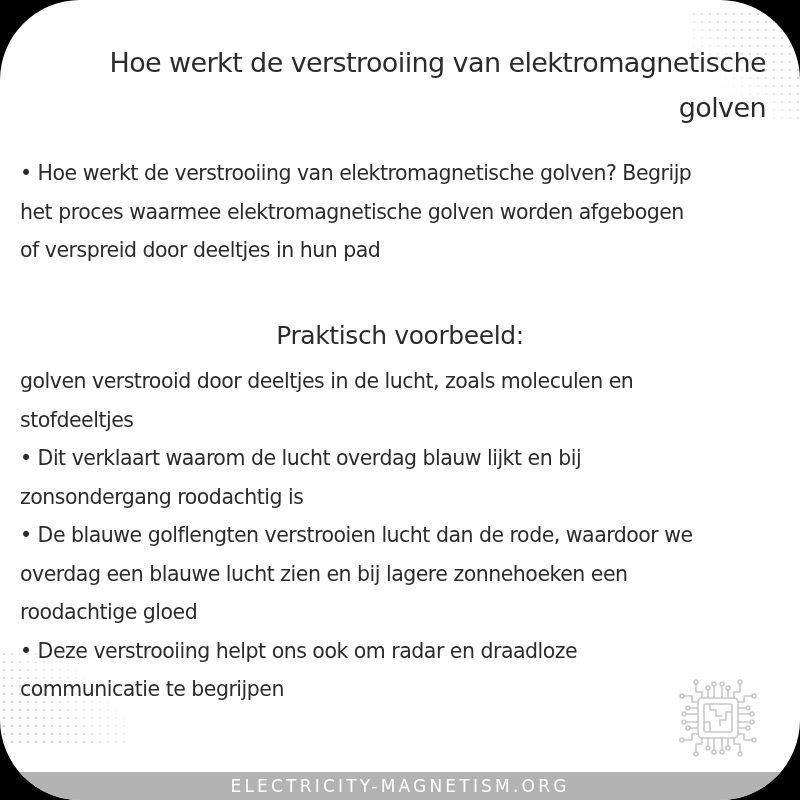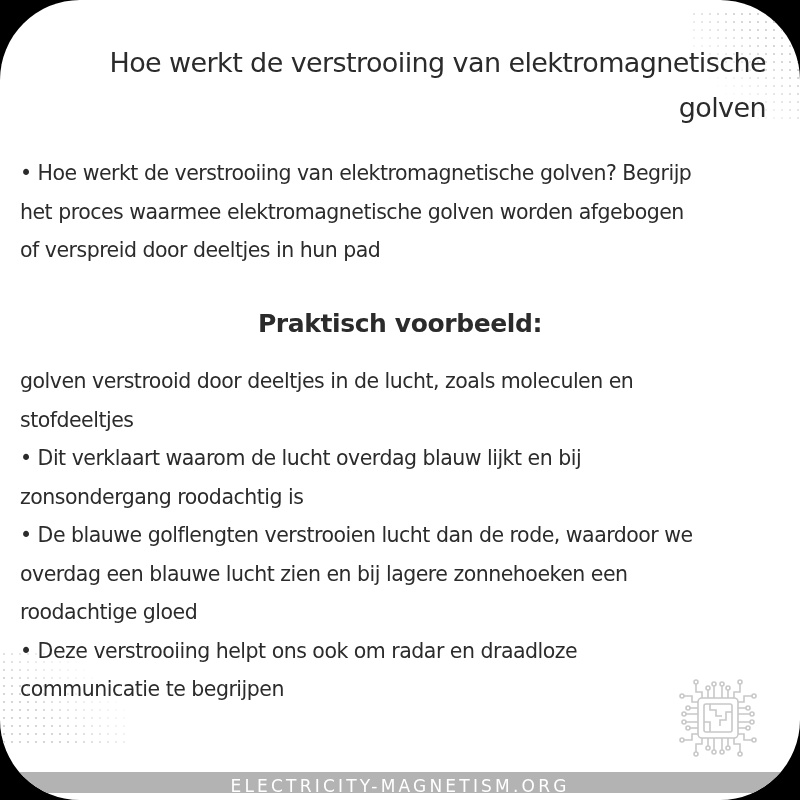--- a/index.html
+++ b/index.html
@@ -40,42 +40,42 @@
   .subtitle {
     position:absolute; left:0; right:0; top:300px; text-align:center;
     font-size:25px; line-height:40px; color:#2b2b2b;
     font-family: "DejaVu Sans", sans-serif; letter-spacing:-0.4px;
   }
   .p2 { top:362px; }
   .chip {
     position:absolute; left:676px; top:676px; width:84px; height:84px;
   }
   .footer {
-    position:absolute; left:0; right:0; top:772px; height:21px;
+    position:absolute; left:0; right:0; top:772px; height:28px;
     background:#b3b3b3; color:#ffffff; text-align:center;
     font-size:17px; line-height:28px; letter-spacing:3.2px;
     font-family: "DejaVu Sans", sans-serif;
   }
 </style>
 </head>
 <body>
 
 <div class="card">
   <div class="dots-tr"></div>
   <div class="dots-bl"></div>
 
   <h1 class="title" style="margin:0">Hoe werkt de verstrooiing van elektromagnetische golven</h1>
 
   <div class="para p1">
     <div>• Hoe werkt de verstrooiing van elektromagnetische golven? Begrijp</div>
     <div>het proces waarmee elektromagnetische golven worden afgebogen</div>
     <div>of verspreid door deeltjes in hun pad</div>
   </div>
 
-  <h2 class="subtitle" style="margin:4px;font-weight:bold">Praktisch voorbeeld:</h2>
+  <h2 class="subtitle" style="margin:16px;font-weight:normal">Praktisch voorbeeld:</h2>
 
   <div class="para p2">
     <div>golven verstrooid door deeltjes in de lucht, zoals moleculen en</div>
     <div>stofdeeltjes</div>
     <div>• Dit verklaart waarom de lucht overdag blauw lijkt en bij</div>
     <div>zonsondergang roodachtig is</div>
     <div>• De blauwe golflengten verstrooien lucht dan de rode, waardoor we</div>
     <div>overdag een blauwe lucht zien en bij lagere zonnehoeken een</div>
     <div>roodachtige gloed</div>
     <div>• Deze verstrooiing helpt ons ook om radar en draadloze</div>

